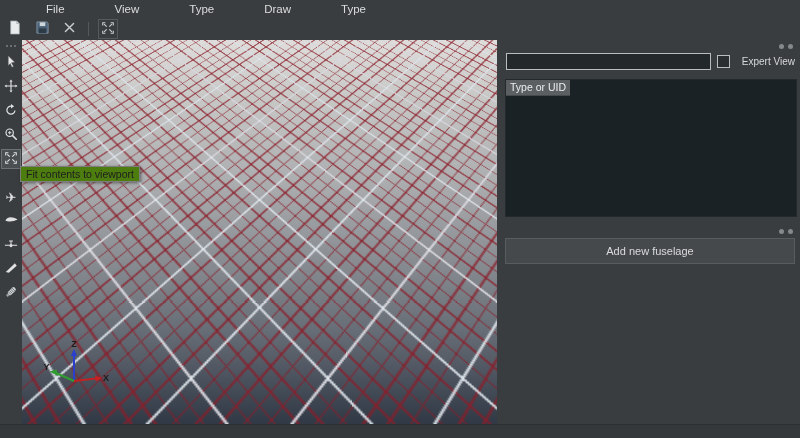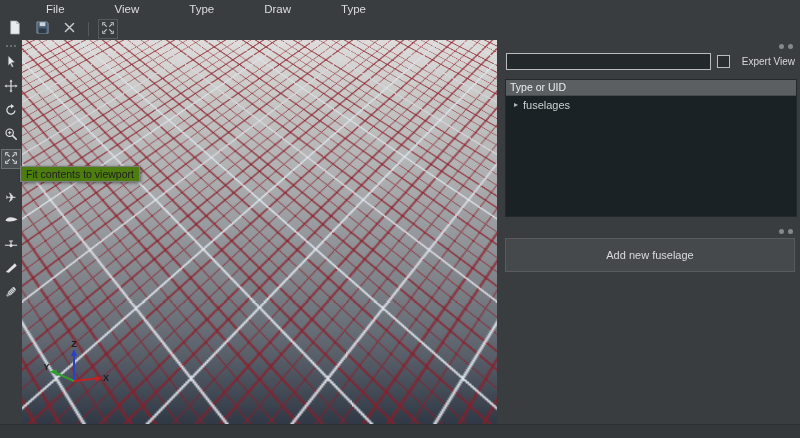--- a/index.html
+++ b/index.html
@@ -50,35 +50,35 @@
            box-shadow:1px 1px 3px rgba(0,0,0,.45);}
 
   
   .filter-row{position:absolute;left:506px;top:53px;width:289px;height:17px;display:flex;align-items:center;}
   .filter-input{flex:1;height:15px;background:#23282a;border:1px solid #b9bdbf;color:#e2e4e5;
                 font-size:11px;padding:0 3px;outline:none;font-family:"Liberation Sans",sans-serif;}
   .checkbox{width:11px;height:11px;border:1px solid #b9bdbf;background:#2a2e30;margin-left:6px;flex:none;}
   .cb-label{font-size:10px;color:#d6d8d9;margin-left:12px;white-space:nowrap;}
 
   .tree{position:absolute;left:505px;top:79px;width:290px;height:136px;background:#1b2225;
-        border:1px solid #232a2d;display:flex;flex-direction:column;}
+        border:1px solid #232a2d;display:flex;flex-direction:row;}
   .tree-header{height:15px;background:#5b5f61;color:#eceeee;font-size:10.5px;line-height:15px;
                padding:0 4px;border-bottom:1px solid #454a4c;}
   .tree-body{flex:1;overflow:hidden;padding-top:2px;}
   .tree-item{display:flex;align-items:center;height:13px;font-size:11px;color:#ccd0d2;padding-left:8px;cursor:default;}
   .expander{width:9px;color:#b5b9bb;font-size:8px;line-height:9px;flex:none;}
   .expander.leaf::before{content:"";}
   .expander.branch::before{content:"\25B8";}
 
   .dock-dots{position:absolute;display:flex;gap:4px;}
   .dock-dots i{width:5px;height:5px;border-radius:50%;background:#85898b;display:block;}
   .dots-top{left:779px;top:44px;}
   .dots-mid{left:779px;top:229px;}
 
-  .pbtn{position:absolute;left:505px;width:290px;height:34px;background:#46494b;border:1px solid #585c5e;
+  .pbtn{position:absolute;left:505px;width:290px;height:26px;background:#46494b;border:1px solid #585c5e;
         color:#dadbdc;font-size:11px;text-align:center;line-height:16px;padding:0;cursor:default;
         font-family:"Liberation Sans",sans-serif;}
   .btn-add{top:238px;}
   .btn-del{top:260px;}
 
   .statusbar{position:absolute;left:0;bottom:0;width:100%;height:13px;background:#35383a;
              border-top:1px solid #2d3032;}
 </style>
 </head>
 <body>
@@ -250,24 +250,20 @@
 
   <div class="filter-row">
     <input class="filter-input" type="text" value="" style="">
     <span class="checkbox"></span>
     <span class="cb-label">Expert View</span>
   </div>
 
   <div class="tree">
     <div class="tree-header">Type or UID</div>
     <div class="tree-body">
-      <div class="tree-item">
-        <span class="expander branch"></span>
-        <span>fuselages</span>
-      </div>
     </div>
   </div>
 
   <span class="dock-dots dots-mid">
       <i></i>
       <i></i>
     </span>
 
   <button class="pbtn btn-add">Add new fuselage</button>
 

